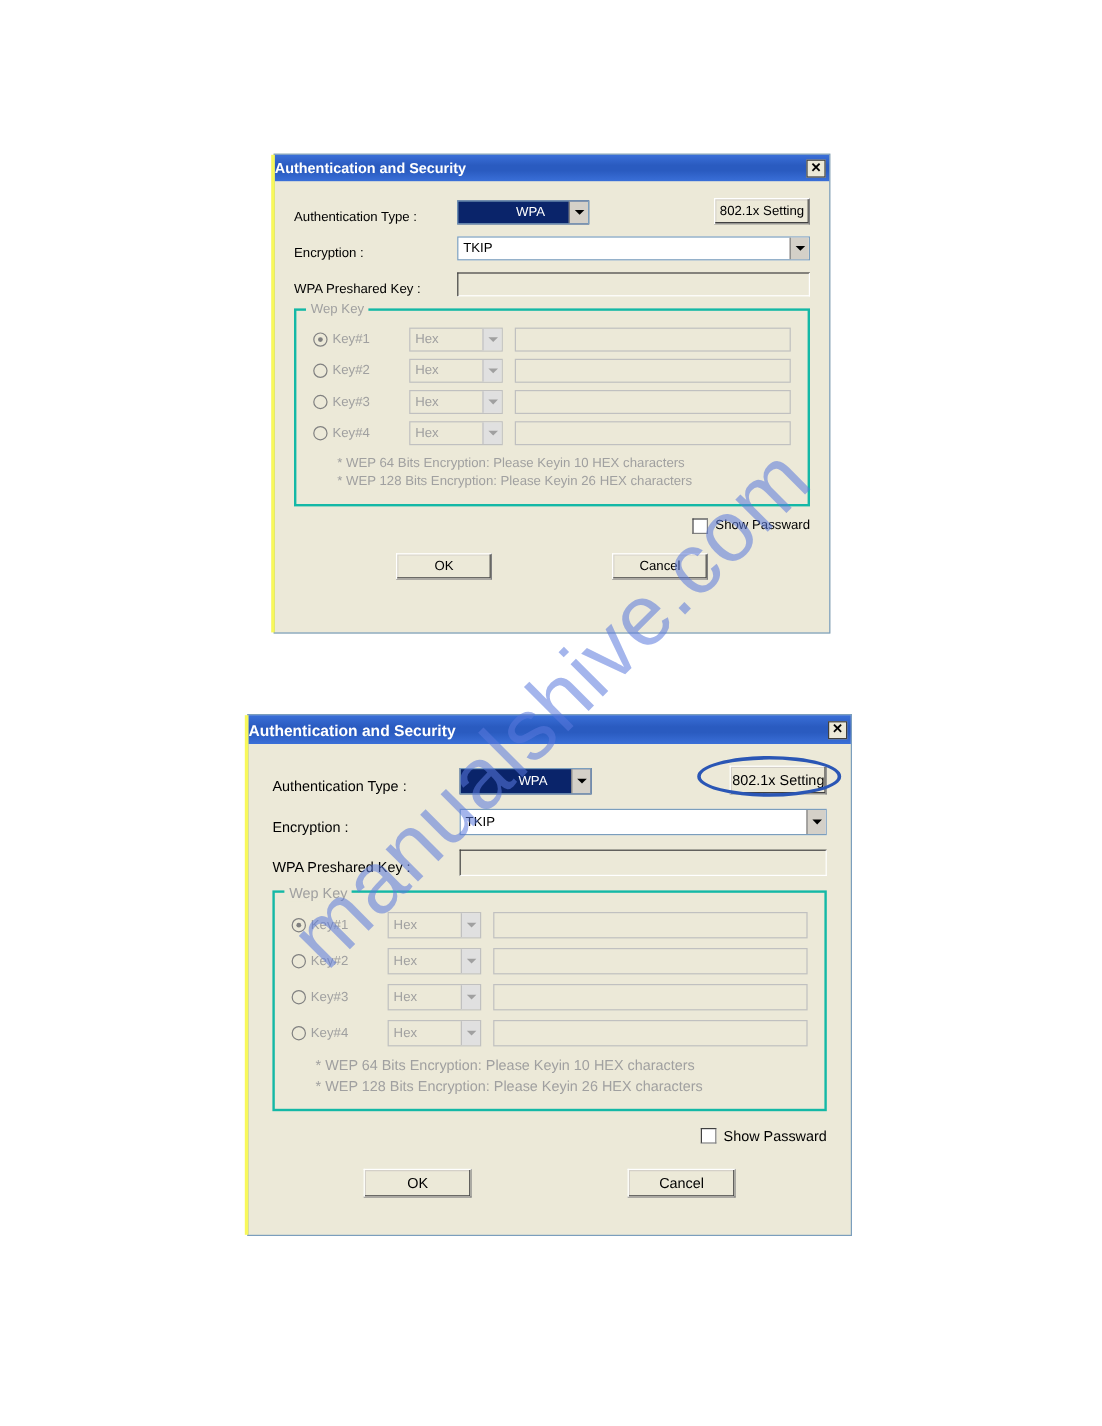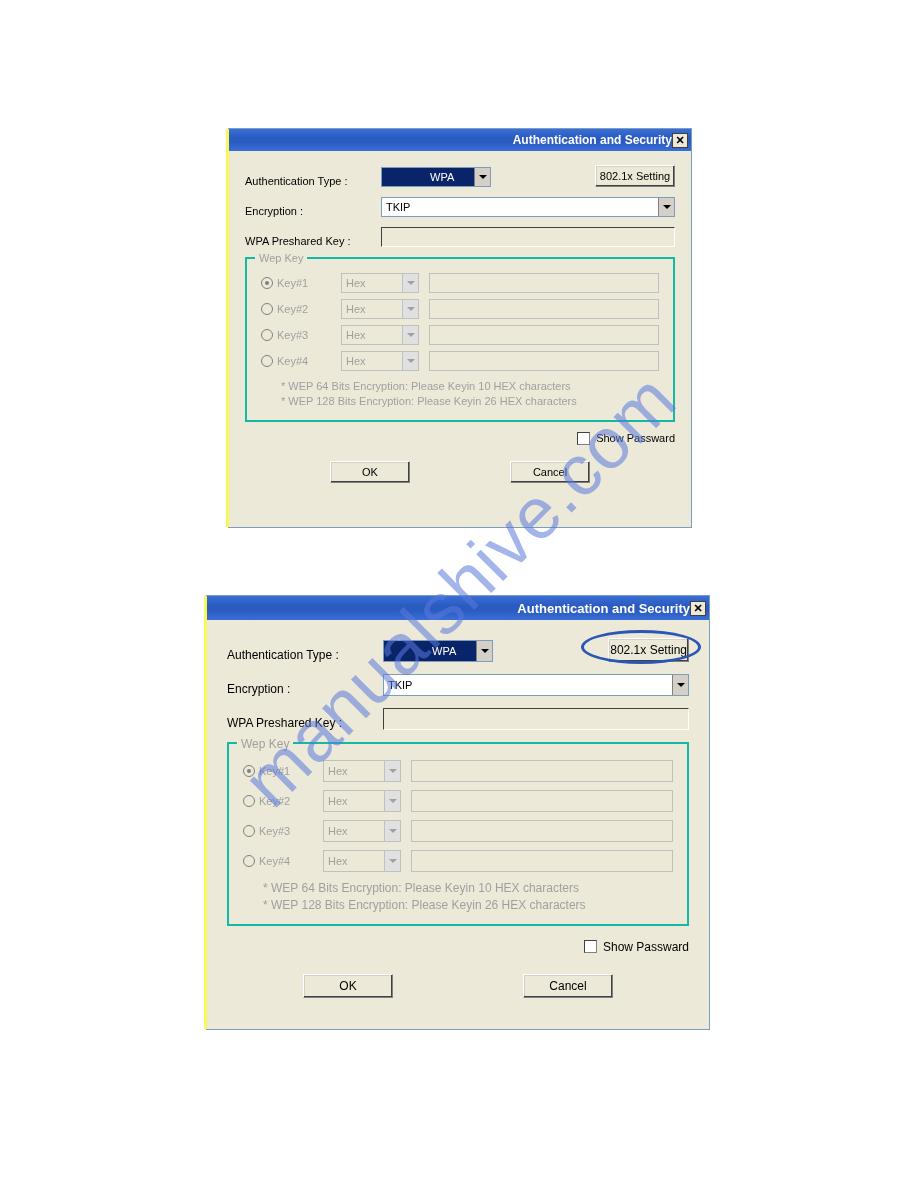--- a/index.html
+++ b/index.html
@@ -47,21 +47,21 @@
     position: absolute;
     left: -3px;
     top: 0;
     bottom: 0;
     width: 3px;
     background: #f8f85a;
   }
   .titlebar {
     display: flex;
     align-items: center;
-    justify-content: flex-end;
+    justify-content: space-between;
     height: 22px;
     background: linear-gradient(to bottom, #3a6fd8 0%, #2a5bc0 40%, #2a5bc0 60%, #3a6fd8 100%);
     color: #ffffff;
     font-weight: bold;
     padding: 0 3px 0 0;
     font-size: 12px;
   }
   .dialog.large .titlebar { height: 24px; font-size: 13px; }
   .close-btn {
     width: 16px;

